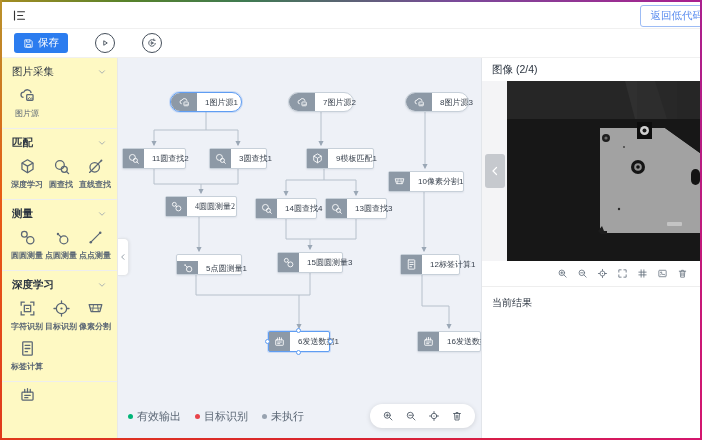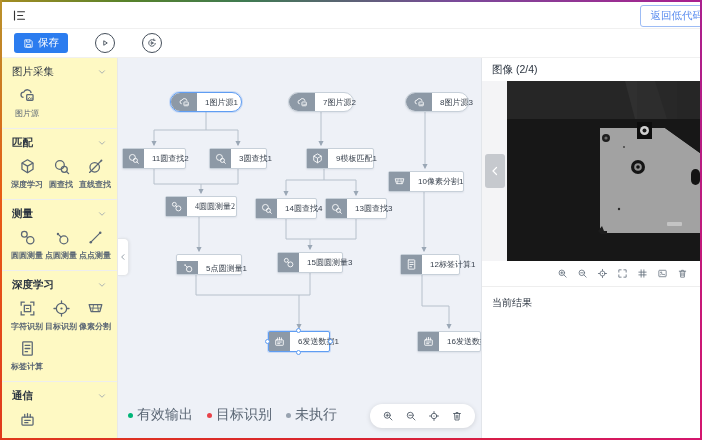--- a/index.html
+++ b/index.html
@@ -50,21 +50,21 @@
   .node.pill .nicon{width:26px;border-radius:10px 0 0 10px;}
   .node.selected{border-color:#5f9df2;box-shadow:0 0 0 1px rgba(95,157,242,.25);}
   .port{position:absolute;width:5px;height:5px;border-radius:50%;background:#fff;border:1px solid #5f9df2;}
   .pt{top:-4px;left:50%;margin-left:-3px}.pb{bottom:-4px;left:50%;margin-left:-3px}
   .pl{left:-4px;top:50%;margin-top:-3px}.pr{right:-4px;top:50%;margin-top:-3px}
   .collapse-tab{position:absolute;left:0;top:180px;width:11px;height:38px;background:#fff;border:1px solid #e3e6ea;border-left:none;border-radius:0 5px 5px 0;box-shadow:1px 0 3px rgba(0,0,0,.06);display:flex;align-items:center;justify-content:center;cursor:pointer;}
   .collapse-tab svg{width:8px;height:8px;color:#7d8a97;}
   .legend{position:absolute;left:10px;bottom:14px;display:flex;gap:14px;align-items:center;}
   .legend-item{display:flex;align-items:center;gap:4px;}
   .ldot{width:5px;height:5px;border-radius:50%;}
-  .llabel{font-size:14px;color:#5b6775;}
+  .llabel{font-size:11px;color:#5b6775;}
   .zoombar{position:absolute;right:6px;bottom:10px;height:24px;background:#fff;border-radius:12px;box-shadow:0 1px 5px rgba(0,0,0,.13);display:flex;align-items:center;gap:11px;padding:0 12px;}
   .zoombar svg{width:12px;height:12px;color:#4a5562;cursor:pointer;}
 
   
   .rightpanel{width:218px;flex:none;background:#fff;display:flex;flex-direction:column;}
   .panel-title{font-size:10.5px;color:#2b3440;padding:5px 10px 4px;}
   .preview{height:180px;flex:none;display:flex;}
   .strip{width:25px;flex:none;background:#f4f4f6;display:flex;align-items:center;justify-content:center;}
   .prev-btn{width:20px;height:34px;background:#c6c9ce;border:none;border-radius:3px;color:#fff;display:flex;align-items:center;justify-content:center;padding:0;cursor:pointer;}
   .prev-btn svg{width:12px;height:12px;}
@@ -323,26 +323,20 @@
               </div>
               <div class="tool">
                 <svg class="ticon" viewBox="0 0 24 24">
                   <use href="#sym-label-calc" xlink:href="#sym-label-calc"></use>
                 </svg>
                 <span class="tlabel">标签计算</span>
               </div>
             </div>
           </div>
           <div class="section">
-            <div class="sec-head">
-              <span class="sec-title">通信</span>
-              <svg class="chev" viewBox="0 0 24 24">
-                <use href="#sym-chevron-down" xlink:href="#sym-chevron-down"></use>
-              </svg>
-            </div>
             <div class="items">
               <div class="tool">
                 <svg class="ticon" viewBox="0 0 24 24">
                   <use href="#sym-send-data" xlink:href="#sym-send-data"></use>
                 </svg>
                 <span class="tlabel"></span>
               </div>
             </div>
           </div>
         </aside>

